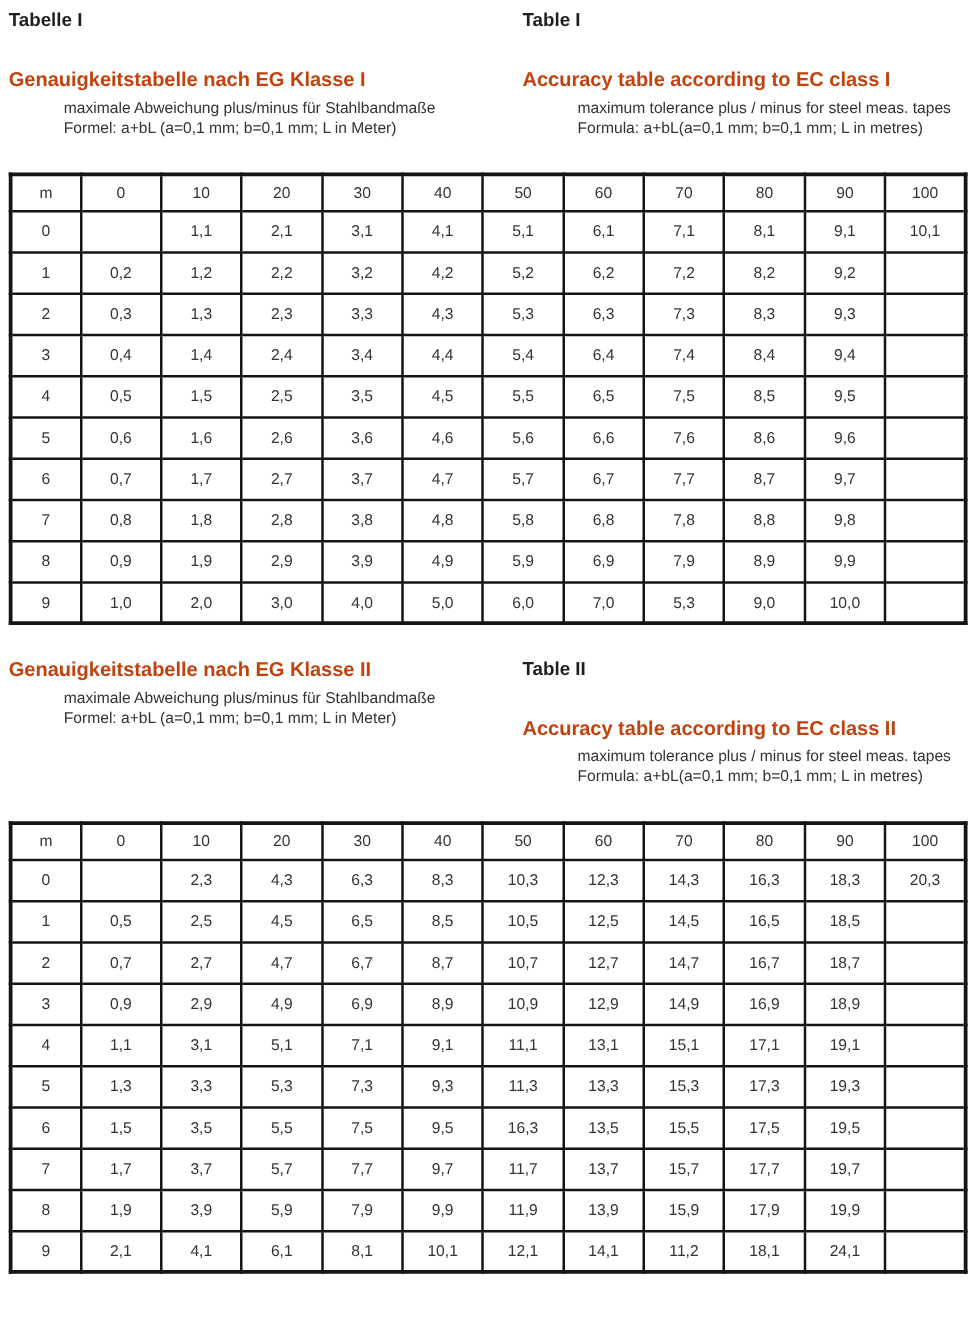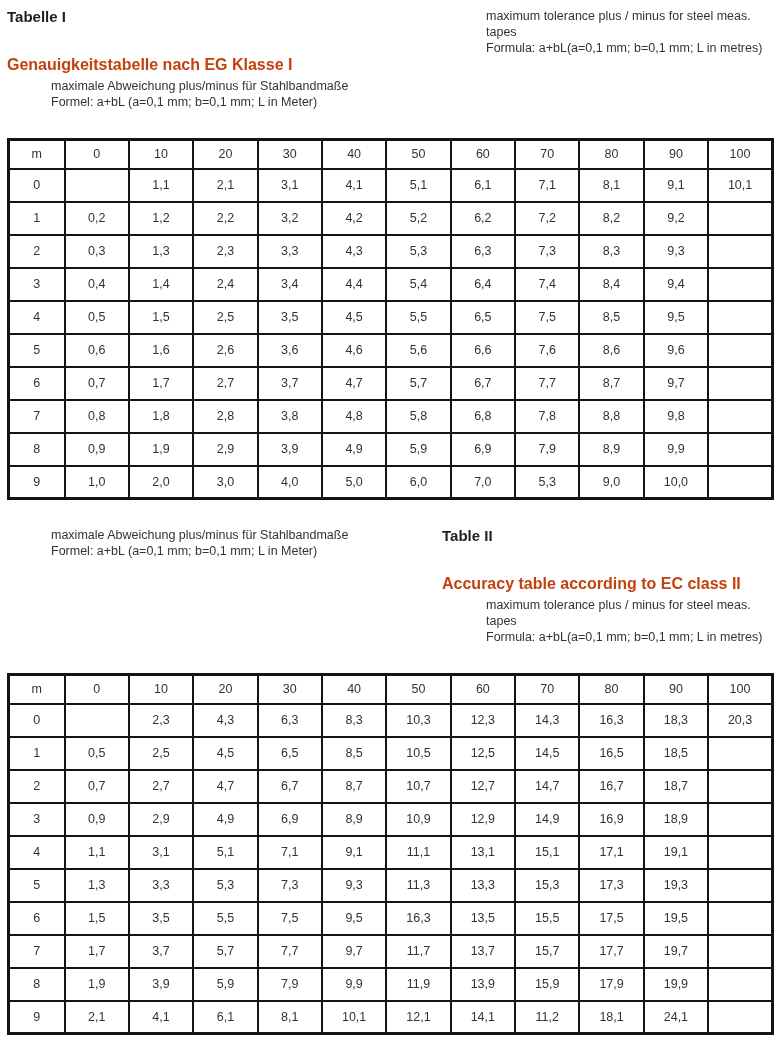--- a/index.html
+++ b/index.html
@@ -7,21 +7,21 @@
   body {
     width: 781px;
     min-height: 1064px;
     padding: 8px 7px 16px 7px;
     font-family: "Liberation Sans", sans-serif;
     color: #333333;
   }
   section.block { display: block; }
   section.block + section.block { margin-top: 27px; }
 
-  .head-grid { display: flex; align-items: flex-start; gap: 24px; }
+  .head-grid { display: flex; align-items: flex-start; }
   .head-col { width: 411px; }
   .head-col.right { flex: 1; }
 
   .tab-label {
     font-size: 15px;
     line-height: 18px;
     font-weight: bold;
     color: #1f1f1f;
     margin-bottom: 29px;
   }
@@ -66,20 +66,22 @@
 
 <section class="block">
   <div class="head-grid">
     <div class="head-col left">
       <h2 class="tab-label">Tabelle I</h2>
       <h3 class="block-title">Genauigkeitstabelle nach EG Klasse I</h3>
       <p class="sub-line">maximale Abweichung plus/minus für Stahlbandmaße</p>
       <p class="sub-line">Formel: a+bL (a=0,1 mm; b=0,1 mm; L in Meter)</p>
     </div>
     <div class="head-col right">
+      <h2 class="tab-label">Table I</h2>
+      <h3 class="block-title">Accuracy table according to EC class I</h3>
       <p class="sub-line">maximum tolerance plus / minus for steel meas. tapes</p>
       <p class="sub-line">Formula: a+bL(a=0,1 mm; b=0,1 mm; L in metres)</p>
     </div>
   </div>
   <table class="acc-table">
       <thead>
         <tr>
           <th>m</th>
           <th>0</th>
           <th>10</th>
@@ -235,20 +237,21 @@
           <td>10,0</td>
           <td></td>
         </tr>
       </tbody>
     </table>
 </section>
 
 <section class="block">
   <div class="head-grid">
     <div class="head-col left">
+      <h3 class="block-title">Genauigkeitstabelle nach EG Klasse II</h3>
       <p class="sub-line">maximale Abweichung plus/minus für Stahlbandmaße</p>
       <p class="sub-line">Formel: a+bL (a=0,1 mm; b=0,1 mm; L in Meter)</p>
     </div>
     <div class="head-col right">
       <h2 class="tab-label">Table II</h2>
       <h3 class="block-title">Accuracy table according to EC class II</h3>
       <p class="sub-line">maximum tolerance plus / minus for steel meas. tapes</p>
       <p class="sub-line">Formula: a+bL(a=0,1 mm; b=0,1 mm; L in metres)</p>
     </div>
   </div>

